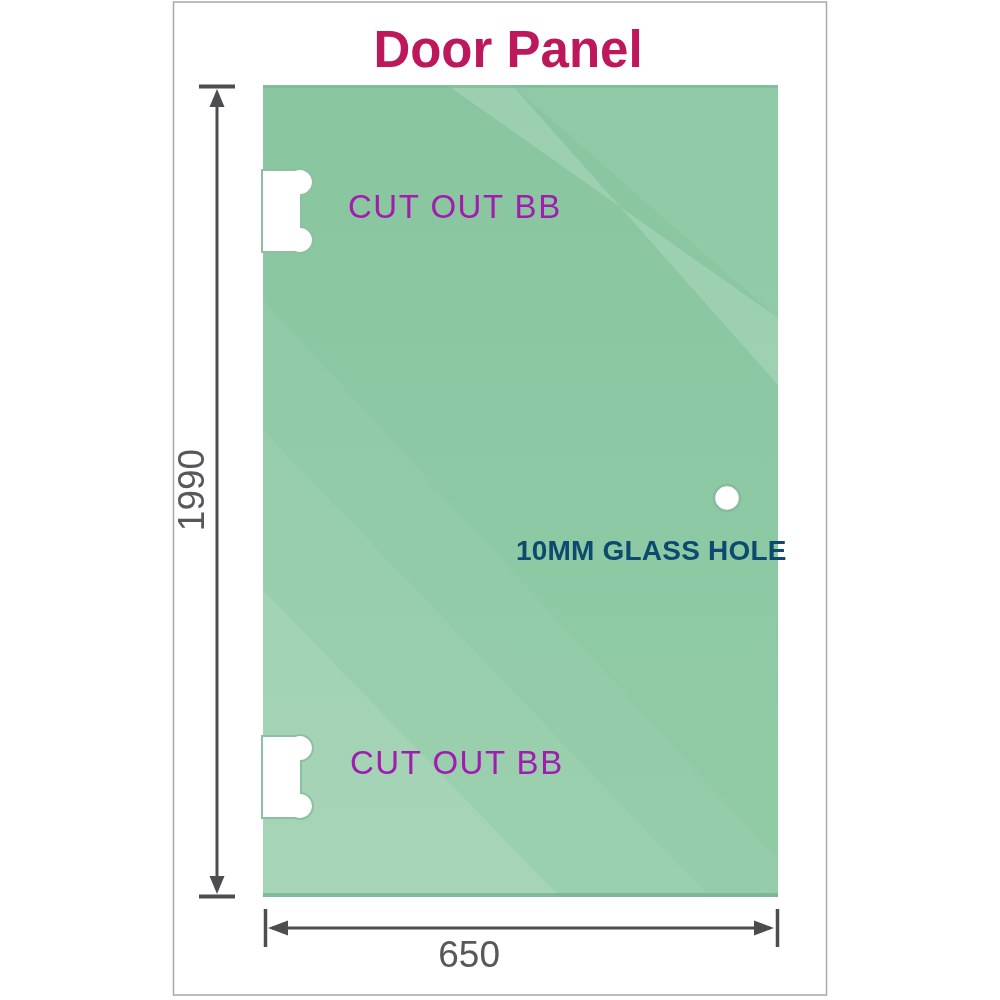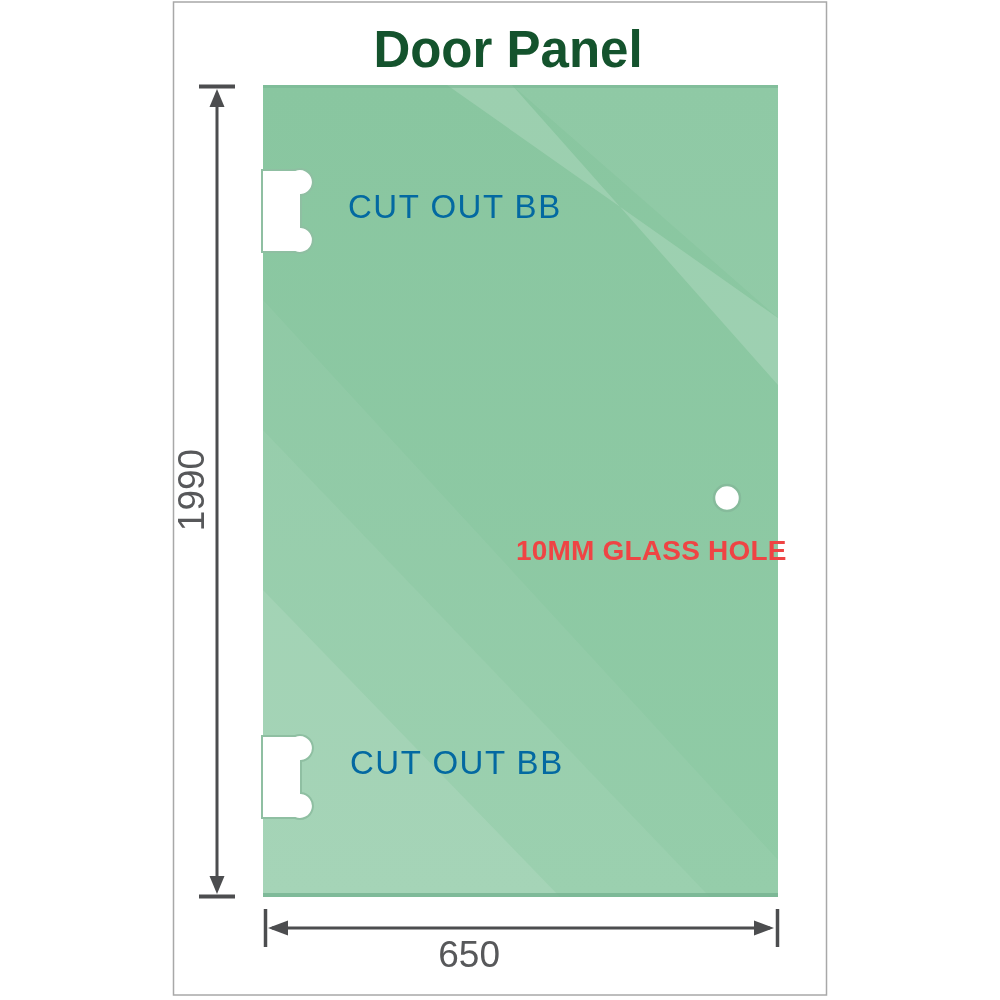--- a/index.html
+++ b/index.html
@@ -11,39 +11,39 @@
     font-family:"Liberation Sans", sans-serif;
   }
   .layer{position:absolute;left:0;top:0;}
   .page-title{
     position:absolute;
     left:173px;top:20px;width:670px;
     text-align:center;
     font-size:51px;
     font-weight:bold;
     letter-spacing:0px;
-    color:#14532d;
+    color:#be185d;
   }
   .cutout-label{
     position:absolute;
     font-size:33px;
     font-weight:400;
     letter-spacing:1.5px;
-    color:#0369a1;
+    color:#a21caf;
     white-space:nowrap;
   }
   .cutout-label.top{left:348px;top:188px;}
   .cutout-label.bottom{left:350px;top:744px;}
   .hole-label{
     position:absolute;
     left:516px;top:535px;
     font-size:28px;
     font-weight:700;
     letter-spacing:0.2px;
-    color:#ef4444;
+    color:#0c4a6e;
     white-space:nowrap;
   }
   .dim-text{
     position:absolute;
     font-size:37px;
     color:#57585a;
     white-space:nowrap;
   }
   .dim-height{
     left:112px;top:470px;width:160px;height:40px;

